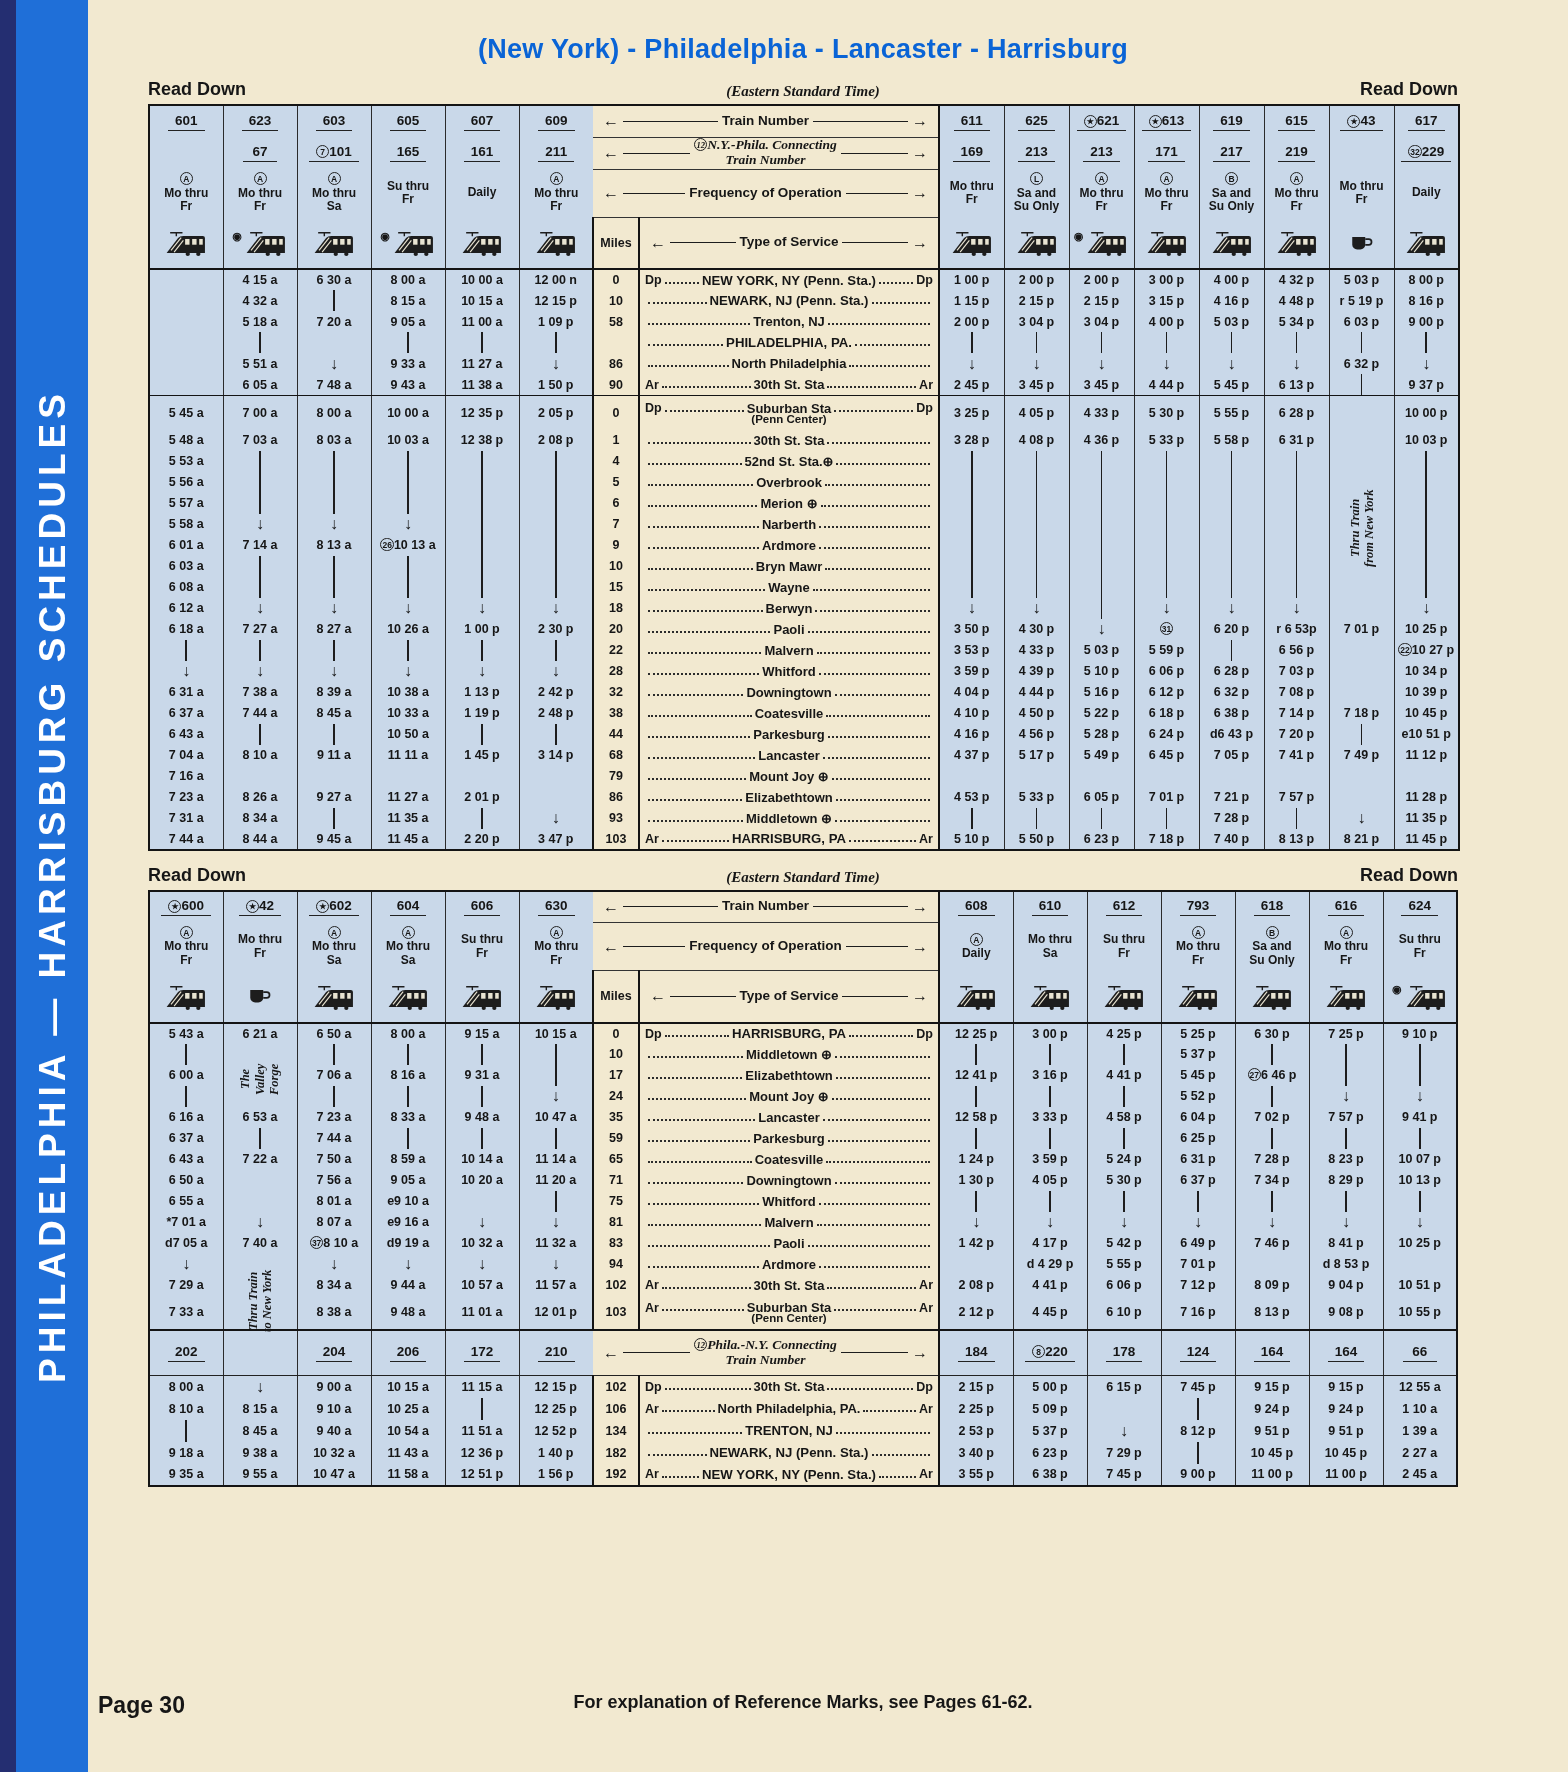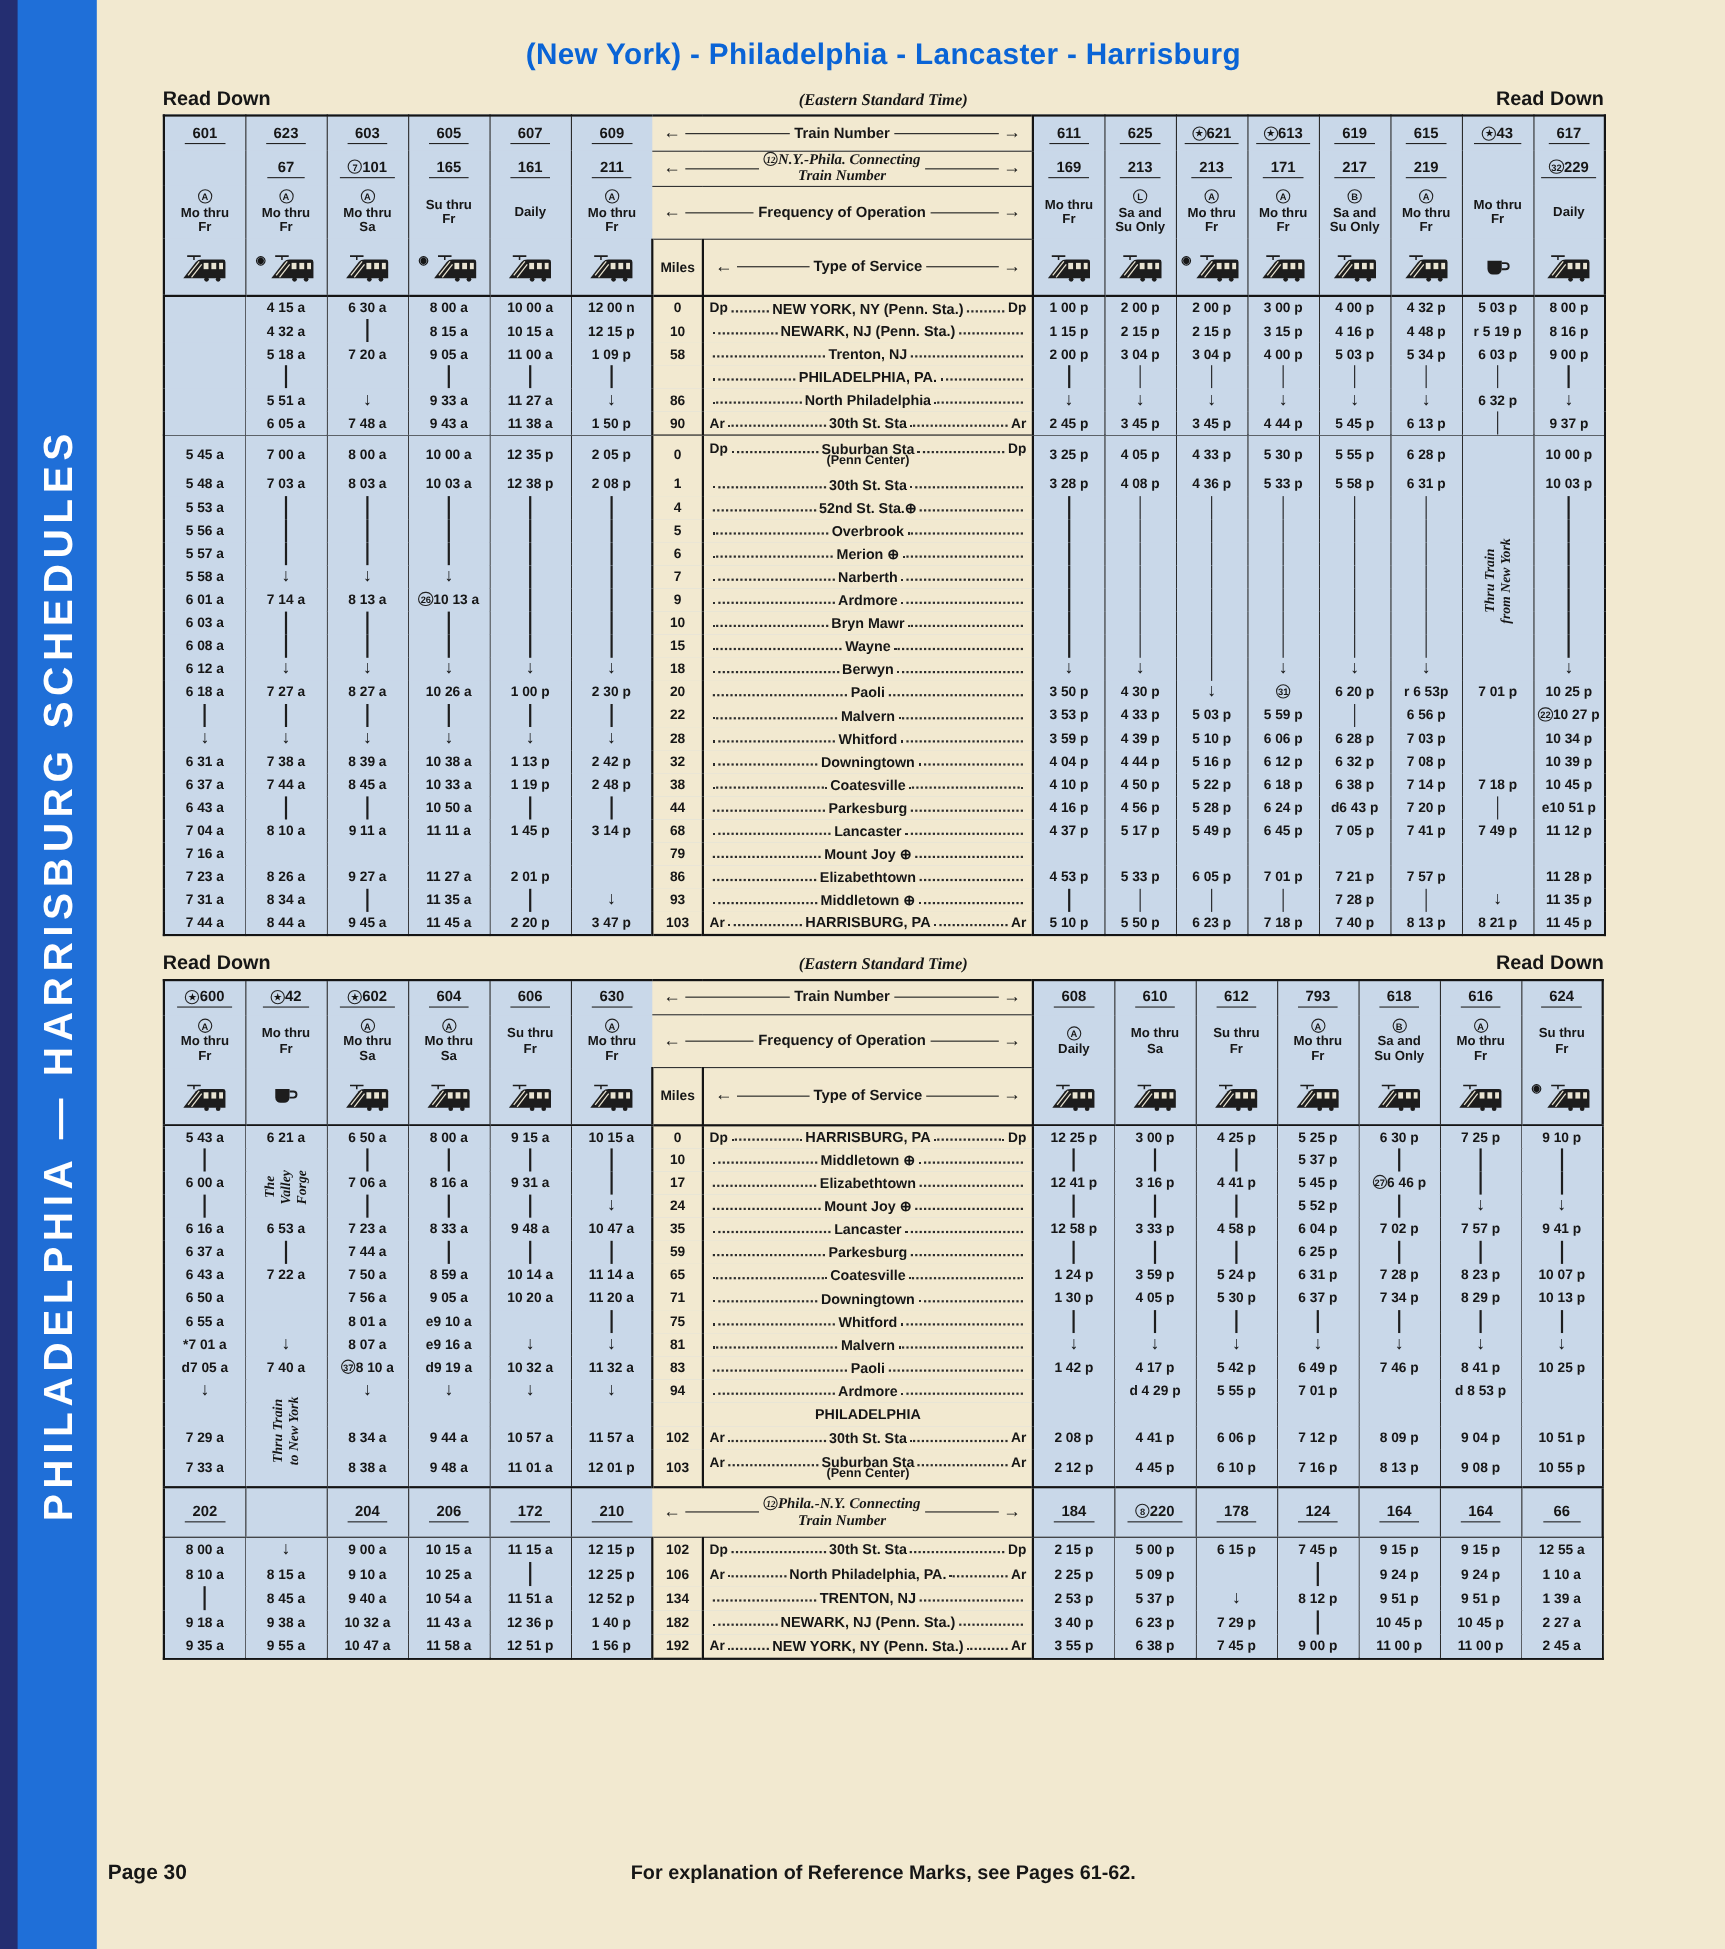--- a/index.html
+++ b/index.html
@@ -47,21 +47,21 @@
 .stl .ps{font-size:12.5px}
 .snm.cap{font-size:13.2px}
 .stl.lab{justify-content:center}
 .sub{text-align:center;font-weight:bold;font-size:11.5px;margin-top:-3px}
 .rnote{position:absolute;top:3px;left:50%;transform:translateX(-50%) rotate(180deg);writing-mode:vertical-rl;
  font-family:"Liberation Serif",serif;font-style:italic;font-weight:bold;font-size:12.5px;line-height:1.15;white-space:pre;z-index:3;text-align:center}
 .connband td{border-top:2.2px solid #141414;border-bottom:1.4px solid #222}
 .hcenter.cb{border-bottom:1.4px solid #222}
 
 .footer{position:absolute;left:98px;top:1692px;width:1440px}
-.pageno{position:absolute;left:0;top:0;font-weight:bold;font-size:19px}
+.pageno{position:absolute;left:0;top:0;font-weight:bold;font-size:23px}
 .refnote{position:absolute;left:0;top:0;width:1310px;margin-left:50px;text-align:center;font-weight:bold;font-size:18px}
 </style>
 </head>
 <body>
 
 <div class="sidebar">
   <div class="edge"></div>
   <div class="vtext">PHILADELPHIA — HARRISBURG SCHEDULES</div>
 </div>
 
@@ -1794,39 +1794,20 @@
               </div>
             </td>
             <td class="tcol tc"></td>
             <td class="tcol tc">d 4 29 p</td>
             <td class="tcol tc">5 55 p</td>
             <td class="tcol tc">7 01 p</td>
             <td class="tcol tc"></td>
             <td class="tcol tc">d 8 53 p</td>
             <td class="tcol tc"></td>
           </tr>
-          <tr style="height:22px">
-            <td class="tcol tc"></td>
-            <td class="tcol tc"></td>
-            <td class="tcol tc"></td>
-            <td class="tcol tc"></td>
-            <td class="tcol tc"></td>
-            <td class="tcol tc"></td>
-            <td class="miles"></td>
-            <td class="stcell">
-              <div class="stl lab">PHILADELPHIA</div>
-            </td>
-            <td class="tcol tc"></td>
-            <td class="tcol tc"></td>
-            <td class="tcol tc"></td>
-            <td class="tcol tc"></td>
-            <td class="tcol tc"></td>
-            <td class="tcol tc"></td>
-            <td class="tcol tc"></td>
-          </tr>
           <tr style="height:21px">
             <td class="tcol tc">7 29 a</td>
             <td class="tcol tc"></td>
             <td class="tcol tc">8 34 a</td>
             <td class="tcol tc">9 44 a</td>
             <td class="tcol tc">10 57 a</td>
             <td class="tcol tc">11 57 a</td>
             <td class="miles">102</td>
             <td class="stcell">
               <div class="stl">

